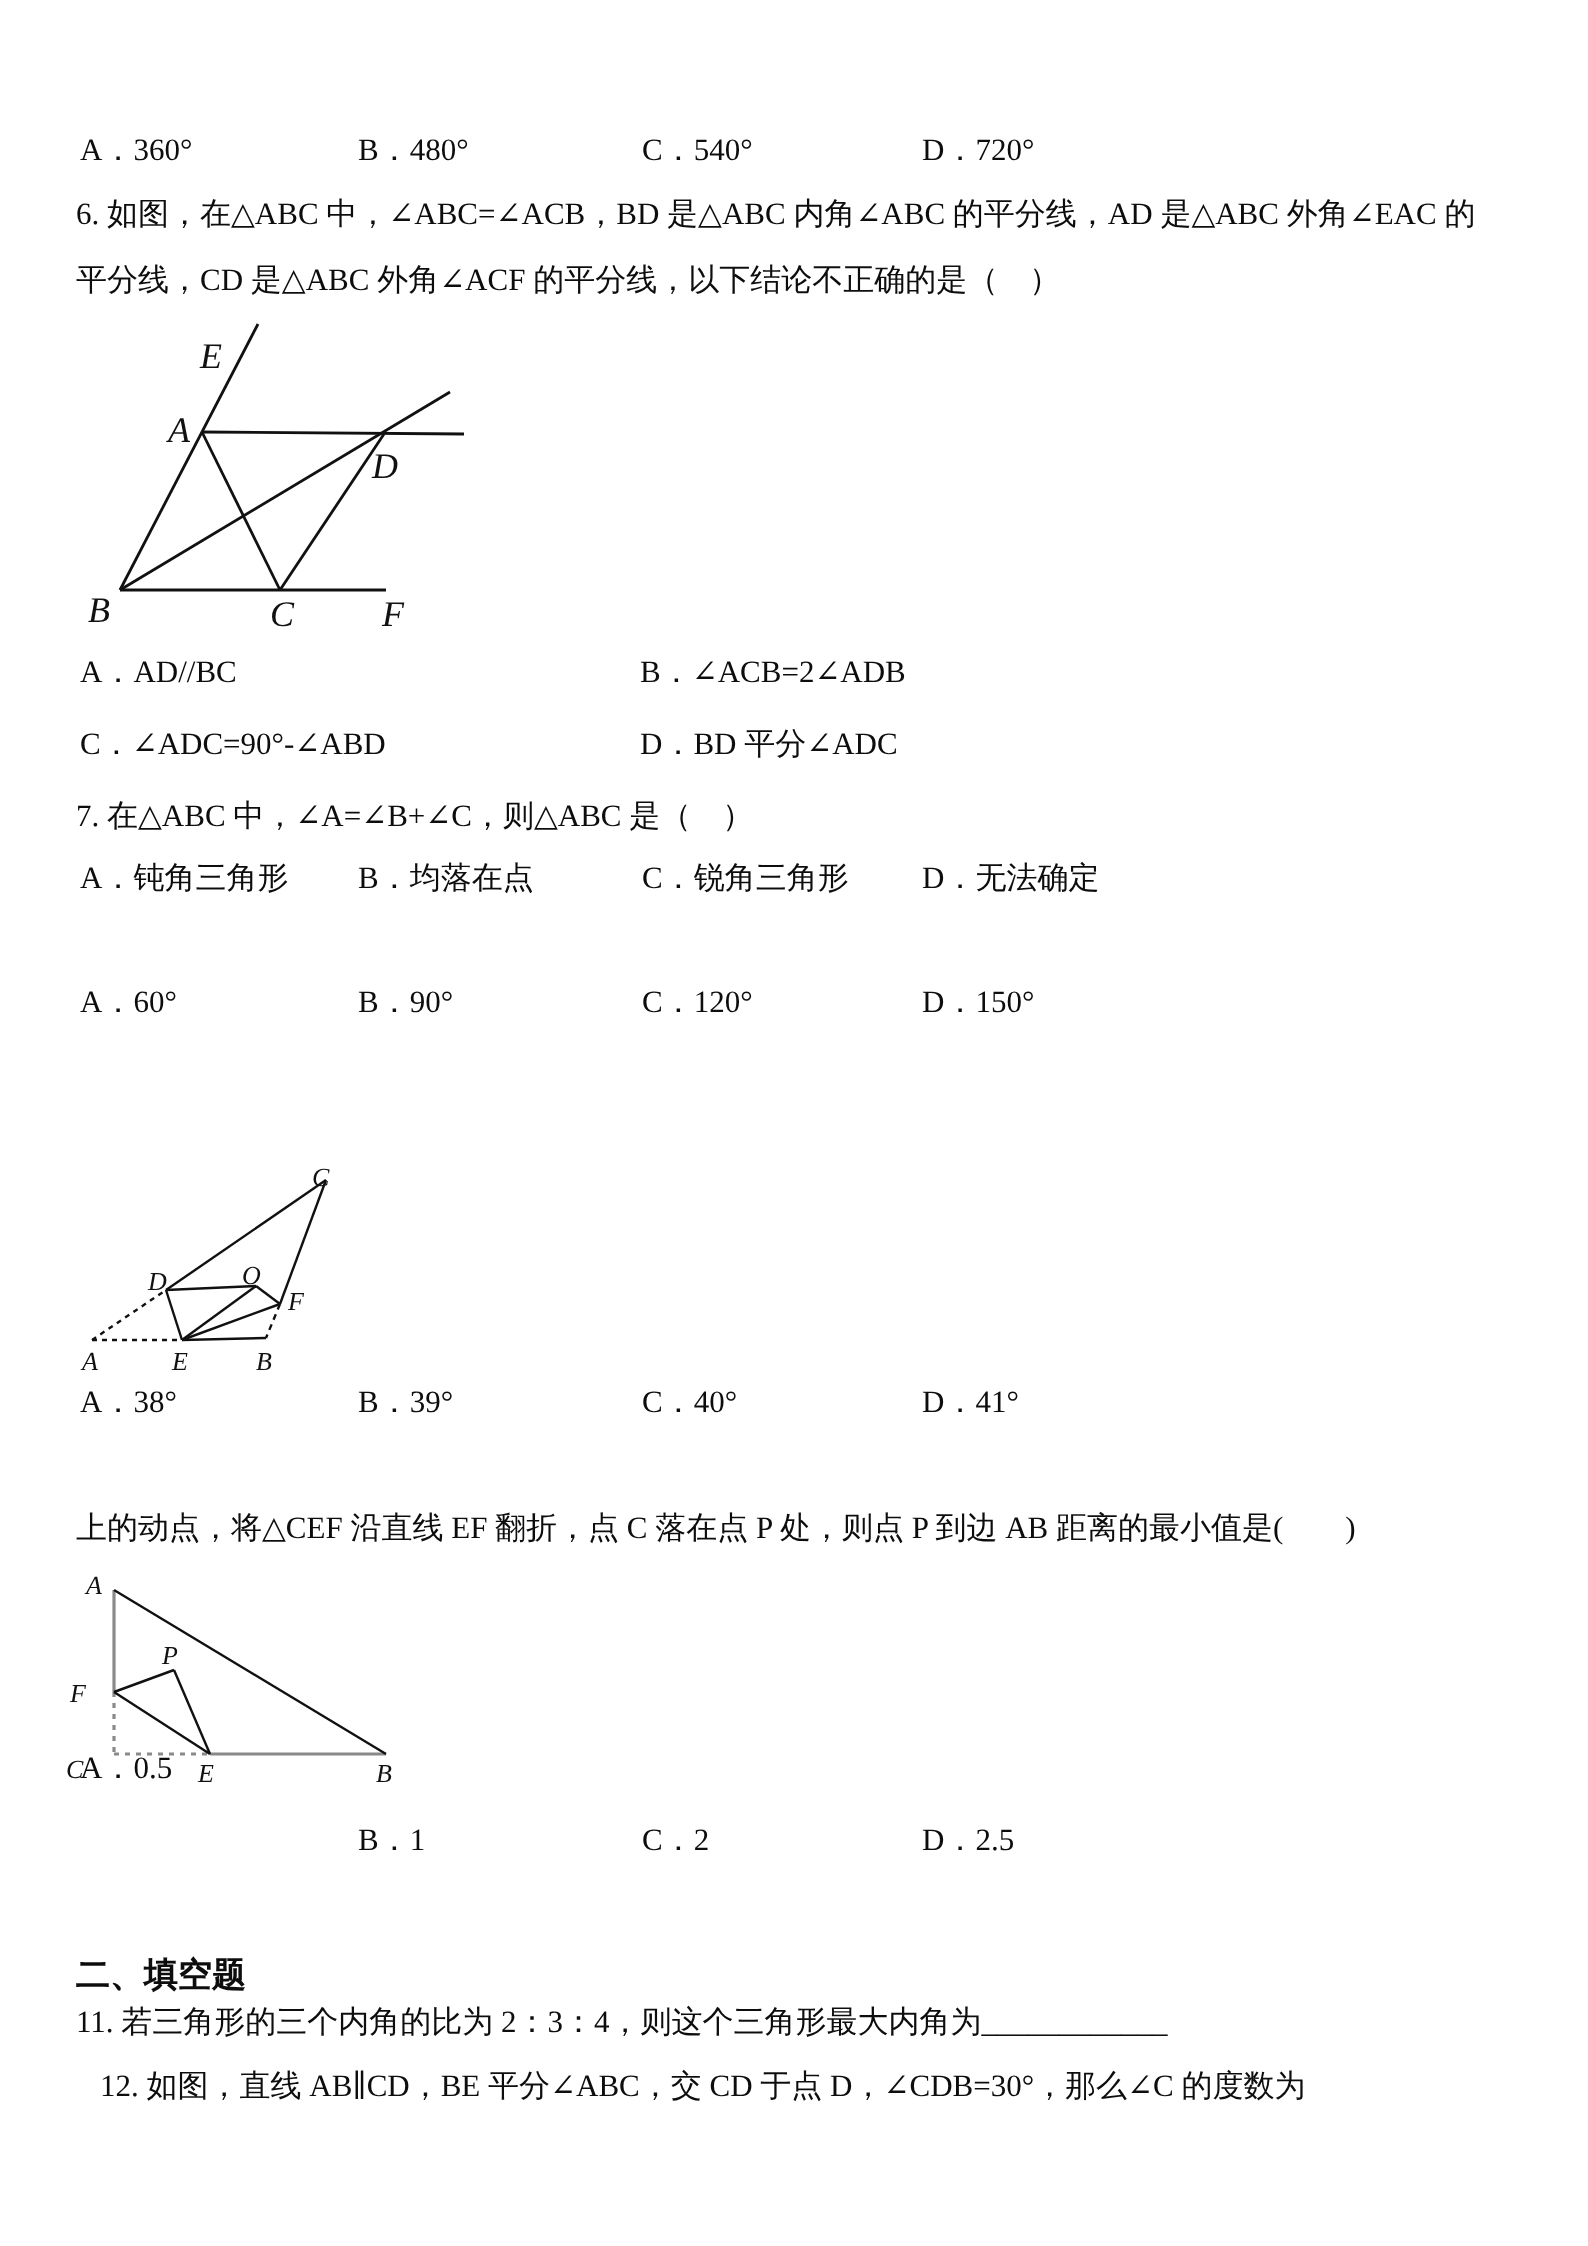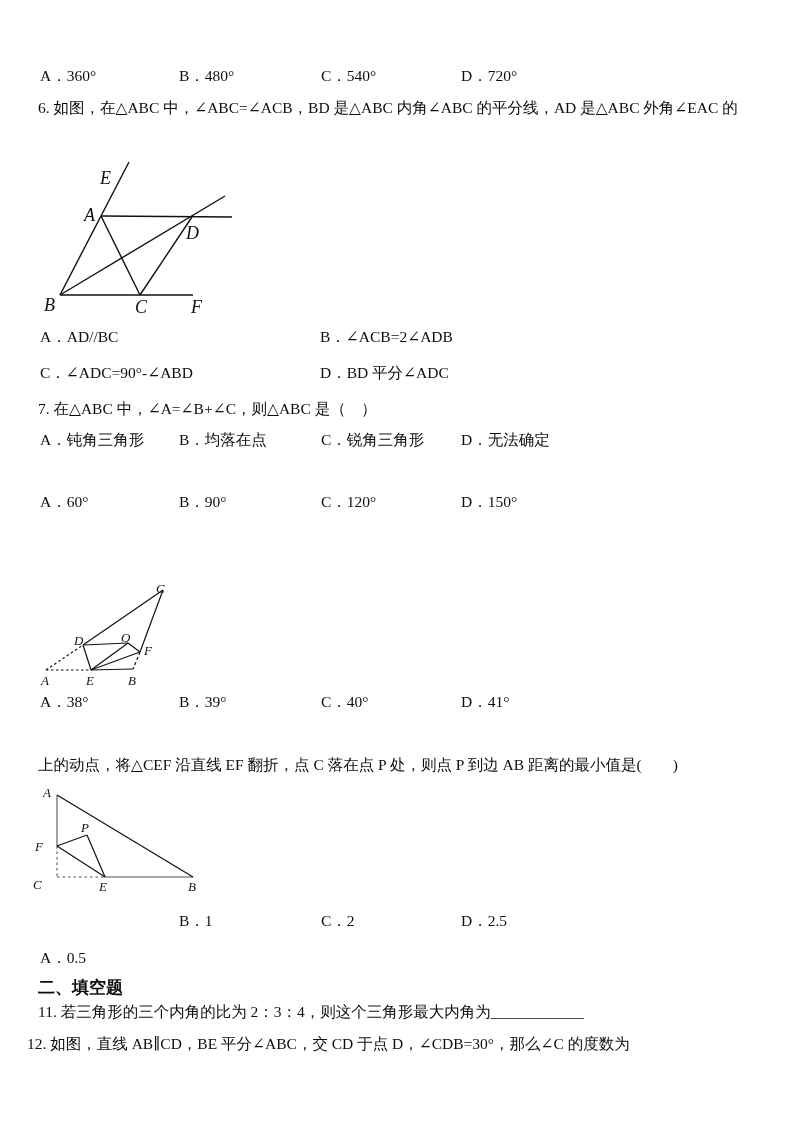--- a/index.html
+++ b/index.html
@@ -30,20 +30,21 @@
 <body>
 
 <div class="page">
 
   <span class="ln" style="left:40px;top:66px">A．360°</span>
   <span class="ln" style="left:179px;top:66px">B．480°</span>
   <span class="ln" style="left:321px;top:66px">C．540°</span>
   <span class="ln" style="left:461px;top:66px">D．720°</span>
 
   <span class="ln" style="left:38px;top:98px">6. 如图，在△ABC 中，∠ABC=∠ACB，BD 是△ABC 内角∠ABC 的平分线，AD 是△ABC 外角∠EAC 的</span>
+  <span class="ln" style="left:38px;top:131px">平分线，CD 是△ABC 外角∠ACF 的平分线，以下结论不正确的是（　）</span>
 
   <div class="fig" style="left:40px;top:160px;width:210px;height:155px">
     <svg width="210" height="155" viewBox="0 0 210 155">
       <g stroke="#111" stroke-width="1.4" fill="none">
         <line x1="20" y1="135" x2="89" y2="2"></line>
         <line x1="61" y1="56" x2="192" y2="57"></line>
         <line x1="20" y1="135" x2="185" y2="36"></line>
         <line x1="61" y1="56" x2="100" y2="135"></line>
         <line x1="100" y1="135" x2="152" y2="57"></line>
         <line x1="20" y1="135" x2="153" y2="135"></line>
@@ -120,23 +121,23 @@
       </g>
     </svg>
     <span class="vlabel vl13" style="left:13px;top:1px">A</span>
     <span class="vlabel vl13" style="left:51px;top:36px">P</span>
     <span class="vlabel vl13" style="left:5px;top:55px">F</span>
     <span class="vlabel vl13" style="left:3px;top:93px">C</span>
     <span class="vlabel vl13" style="left:69px;top:95px">E</span>
     <span class="vlabel vl13" style="left:158px;top:95px">B</span>
   </div>
 
-  <span class="ln" style="left:40px;top:948px">A．0.5</span>
+  <span class="ln" style="left:40px;top:875px">A．0.5</span>
   <span class="ln" style="left:179px;top:911px">B．1</span>
   <span class="ln" style="left:321px;top:911px">C．2</span>
   <span class="ln" style="left:461px;top:911px">D．2.5</span>
 
   <span class="sec" style="left:38px;top:976px">二、填空题</span>
 
   <span class="ln" style="left:38px;top:1002px">11. 若三角形的三个内角的比为 2：3：4，则这个三角形最大内角为____________</span>
-  <span class="ln" style="left:27px;top:1034px">12. 如图，直线 AB∥CD，BE 平分∠ABC，交 CD 于点 D，∠CDB=30°，那么∠C 的度数为</span>
+  <span class="ln" style="left:50px;top:1034px">12. 如图，直线 AB∥CD，BE 平分∠ABC，交 CD 于点 D，∠CDB=30°，那么∠C 的度数为</span>
 
 </div>
 
 </body></html>

